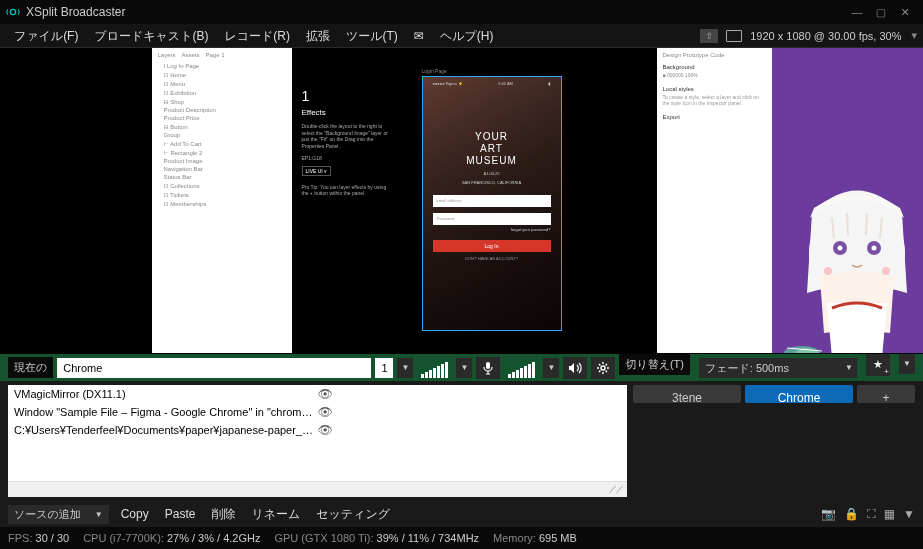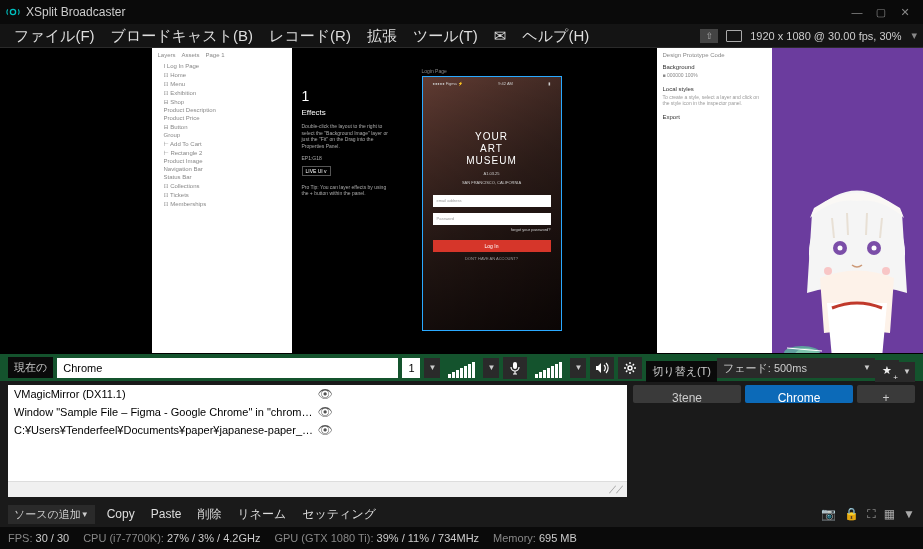--- a/index.html
+++ b/index.html
@@ -6,21 +6,21 @@
 body { width: 923px; height: 549px; background: #1a1a1a; color: #ccc; overflow: hidden; font-size: 11px; }
 
 
 .titlebar { height: 24px; background: #0a0a0a; display: flex; align-items: center; padding: 0 6px; }
 .titlebar .logo { width: 14px; height: 14px; margin-right: 6px; color: #00c0c0; }
 .titlebar .title { flex: 1; font-size: 12px; color: #ccc; }
 .titlebar .wbtn { width: 24px; height: 18px; display: flex; align-items: center; justify-content: center; color: #888; cursor: pointer; }
 
 
 .menubar { height: 24px; background: #141414; display: flex; align-items: center; padding: 0 6px; border-bottom: 1px solid #2a2a2a; }
-.menubar .menu-item { padding: 0 8px; font-size: 15px; color: #ddd; height: 22px; line-height: 22px; cursor: pointer; }
+.menubar .menu-item { padding: 0 8px; font-size: 12px; color: #ddd; height: 22px; line-height: 22px; cursor: pointer; }
 .menubar .menu-right { margin-left: auto; display: flex; align-items: center; gap: 8px; }
 .menubar .share-icon { width: 18px; height: 14px; background: #444; display: inline-flex; align-items: center; justify-content: center; color: #aaa; font-size: 9px; }
 .menubar .monitor-icon { width: 16px; height: 12px; border: 1px solid #aaa; border-radius: 1px; position: relative; }
 .menubar .stream-info { font-size: 11px; color: #ccc; }
 .menubar .stream-caret { color: #888; margin-left: 2px; }
 
 
 .preview { height: 305px; background: #000; display: flex; justify-content: center; position: relative; }
 .preview-inner { width: 620px; height: 305px; background: #f0f0f0; position: relative; overflow: hidden; }
 .figma-bg { position: absolute; inset: 0; background: #fafafa; }
@@ -48,42 +48,42 @@
 
 
 .midbar { height: 28px; background: #14532d; display: flex; align-items: center; padding: 0 8px; gap: 4px; border-top: 1px solid #000; }
 .midbar .label { background: #0a0a0a; padding: 3px 6px; font-size: 11px; }
 .midbar .scene-name { flex: 1; background: #fff; color: #000; height: 20px; padding: 0 6px; font-size: 11px; line-height: 20px; }
 .midbar .num { width: 18px; height: 20px; background: #fff; color: #000; text-align: center; line-height: 20px; font-size: 11px; }
 .midbar .caret-btn { width: 16px; height: 20px; background: #2a2a2a; text-align: center; line-height: 20px; color: #ccc; font-size: 8px; }
 .vu { display: flex; align-items: flex-end; gap: 1px; padding: 0 4px; height: 20px; }
 .vu .bar { width: 3px; background: #fff; }
 .icon-btn { width: 24px; height: 22px; background: #2a2a2a; display: flex; align-items: center; justify-content: center; color: #eee; cursor: pointer; }
-.midbar-right { display: flex; align-items: flex-end; gap: 0; }
+.midbar-right { display: flex; align-items: flex-start; gap: 9px; }
 .trans-dd { display: flex; align-items: center; height: 28px; }
 .trans-dd .main { background: #2a2a2a; padding: 0 6px; line-height: 20px; font-size: 11px; width: 142px; }
 
 
 .lower { display: flex; height: 120px; }
 .sources { flex: 1; background: #fff; color: #000; margin: 4px 0 4px 8px; position: relative; display: flex; flex-direction: column; }
 .sources-list { flex: 1; overflow: hidden; }
 .source-row { display: flex; align-items: center; padding: 2px 6px; font-size: 11px; }
 .source-row span { flex: 1; white-space: nowrap; overflow: hidden; text-overflow: ellipsis; }
 .eye { color: #555; font-size: 12px; padding: 0 2px; }
 .sources-bottom { height: 16px; background: #f0f0f0; border-top: 1px solid #ddd; display: flex; align-items: center; justify-content: flex-end; padding: 0 4px; gap: 6px; color: #888; font-size: 10px; }
 .scene-panel { width: 296px; padding: 4px 8px 4px 6px; display: flex; flex-direction: column; gap: 4px; }
 .scene-btns { display: flex; gap: 4px; }
 .scene-btn { flex: 1; height: 18px; background: #3a3a3a; color: #ccc; font-size: 12px; text-align: center; line-height: 26px; border-radius: 2px; cursor: pointer; }
 .scene-btn.active { background: #0c6ab8; color: #fff; }
 .scene-btn.add { flex: 0 0 58px; }
 
 
 .src-toolbar { height: 26px; background: #1a1a1a; display: flex; align-items: center; padding: 0 8px; gap: 8px; }
 .src-toolbar .btn { font-size: 12px; color: #ddd; cursor: pointer; padding: 2px 4px; }
-.src-toolbar .add-src { display: flex; align-items: center; background: #2a2a2a; padding: 2px 6px; gap: 0; }
+.src-toolbar .add-src { display: flex; align-items: center; background: #2a2a2a; padding: 2px 6px; gap: 14px; }
 .src-toolbar .spacer { flex: 1; }
 .src-toolbar .ico { color: #aaa; font-size: 12px; cursor: pointer; }
 
 
 .statusbar { height: 22px; background: #0a0a0a; display: flex; align-items: center; padding: 0 8px; gap: 14px; font-size: 11px; color: #ccc; }
 .statusbar .group { white-space: nowrap; }
 .statusbar .label { color: #888; }
 
 svg { display: block; }
 </style>

